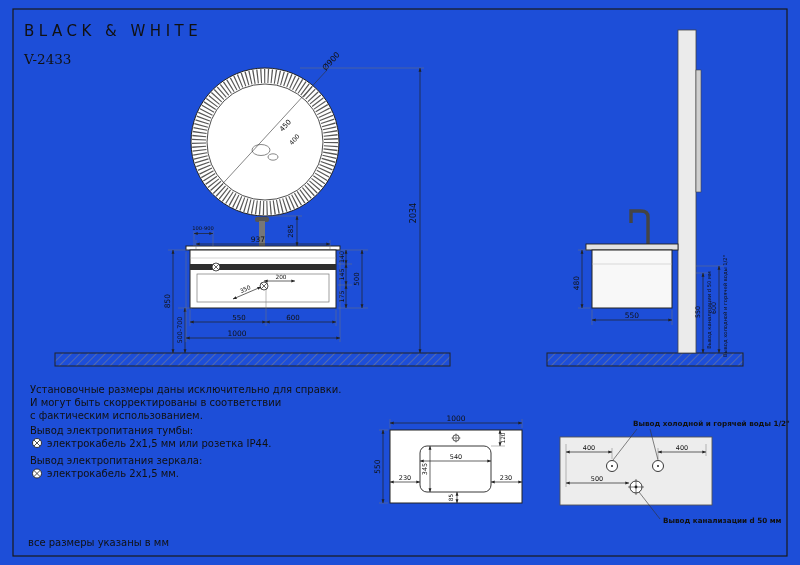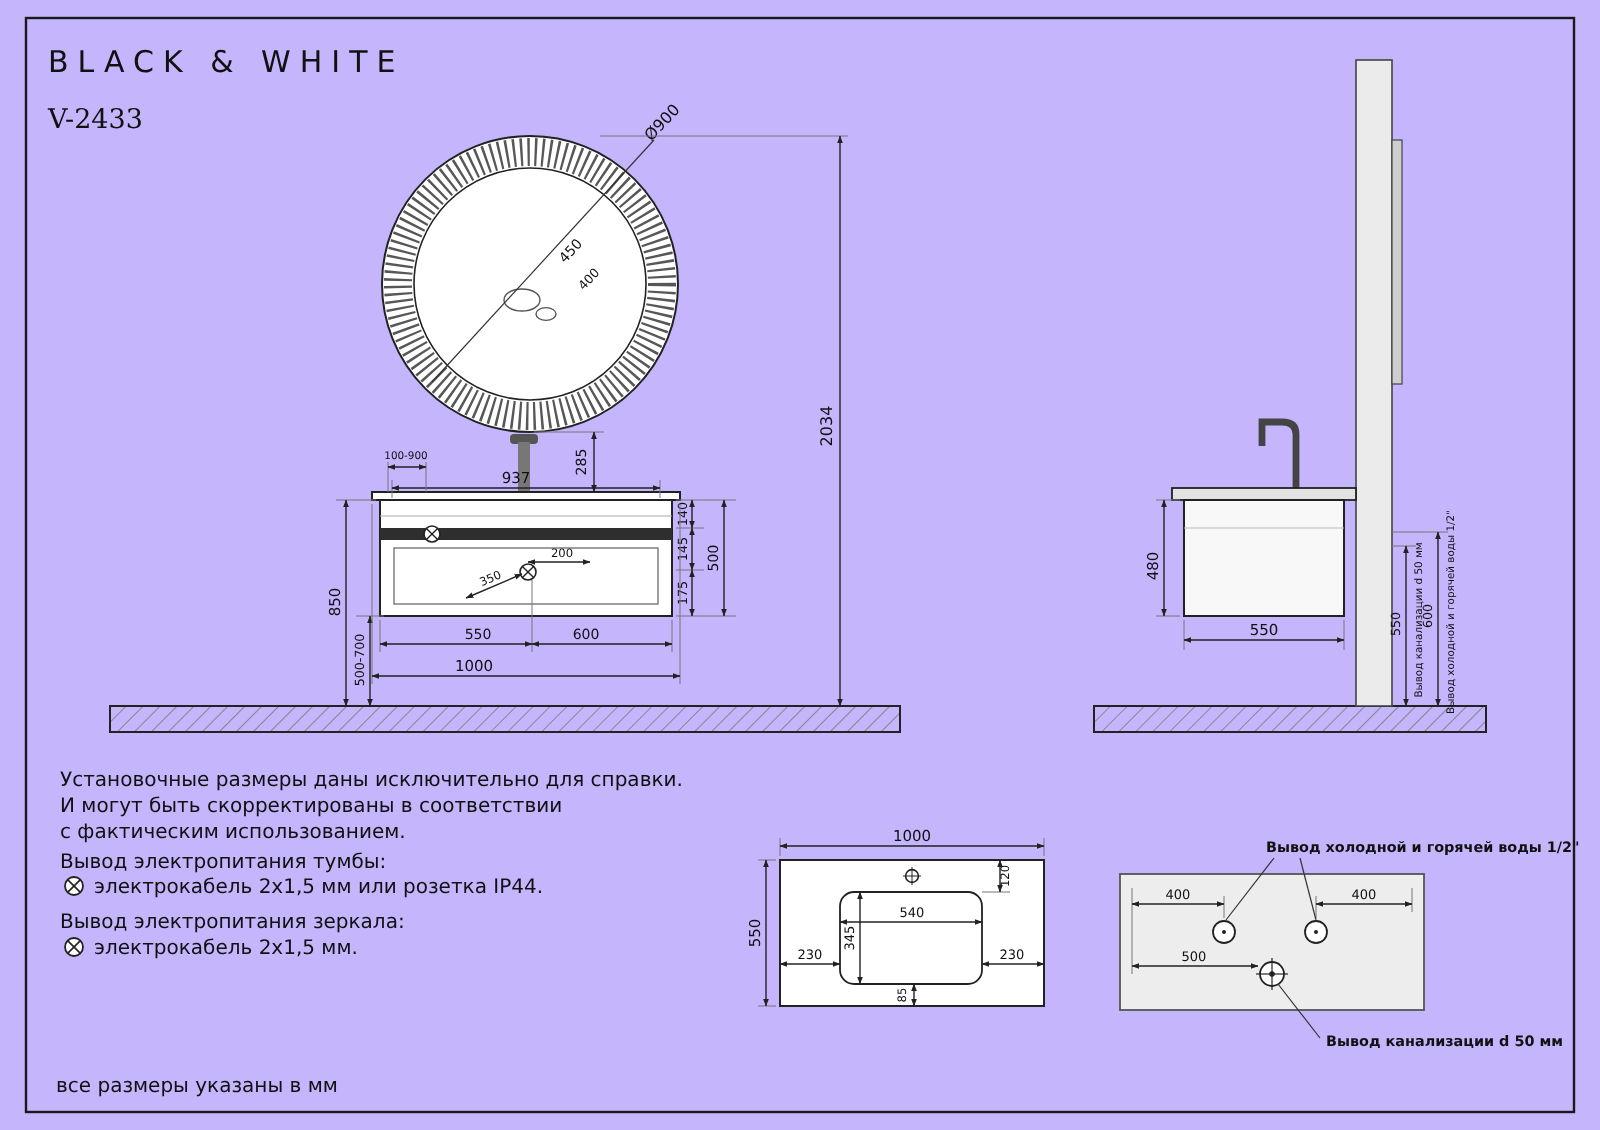--- a/index.html
+++ b/index.html
@@ -1,16 +1,16 @@
 <!DOCTYPE html>
 <html><head>
 <meta charset="utf-8">
 <style>
   html,body { margin:0; padding:0; background:#fff; }
-  .page { position:relative; width:800px; height:565px; background:#c4b5fd; overflow:hidden; }
+  .page { position:relative; width:800px; height:565px; background:#1d4ed8; overflow:hidden; }
   svg text { font-family:"DejaVu Sans", sans-serif; fill:#111; }
   .border { fill:none; stroke:#1a1a1a; stroke-width:1.2; }
   .brand { font-size:15px; letter-spacing:4.5px; font-weight:500; }
   .model { font-family:"DejaVu Serif", serif; font-size:13.5px; }
   .note  { font-size:10px; }
   .t5  { font-size:5.2px; text-anchor:middle; }
   .t55 { font-size:5.8px; text-anchor:middle; }
   .t6  { font-size:6.3px; text-anchor:middle; }
   .t65 { font-size:6.5px; text-anchor:middle; }
   .t7  { font-size:7px;  text-anchor:middle; }

